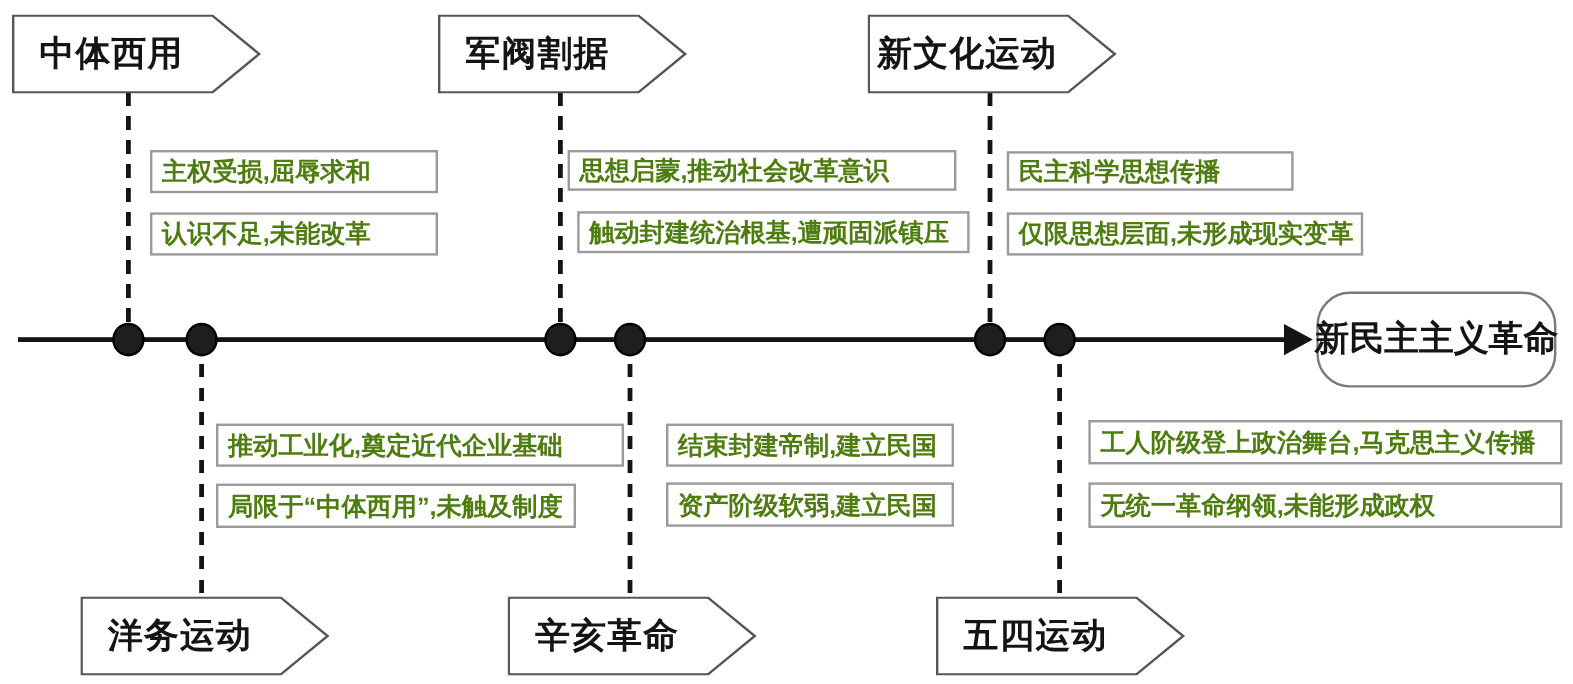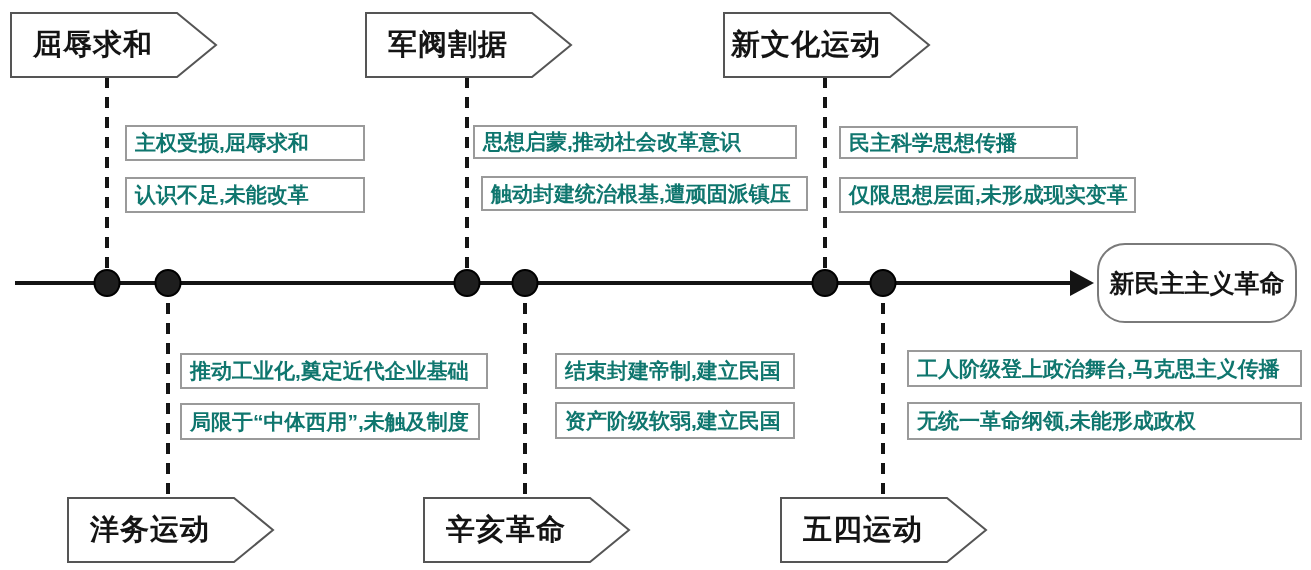--- a/index.html
+++ b/index.html
@@ -82,39 +82,39 @@
   .note {
     position: absolute;
     box-sizing: border-box;
     border: 2px solid #9a9a9a;
     background: #ffffff;
     display: flex;
     align-items: center;
     padding: 0 8px;
     font-size: 21px;
     font-weight: 600;
-    color: #0f766e;
+    color: #4d7c0f;
     white-space: nowrap;
     overflow: hidden;
   }
   
   .end-node {
     position: absolute;
     left: 1097px;
     top: 243px;
     width: 200px;
     height: 80px;
     box-sizing: border-box;
     border: 2px solid #7a7a7a;
     border-radius: 28px;
     background: #ffffff;
     display: flex;
     align-items: center;
     justify-content: center;
-    font-size: 25px;
+    font-size: 29px;
     font-weight: 700;
     color: #141414;
     white-space: nowrap;
   }
 </style>
 </head>
 <body>
 
 <div class="canvas">
 
@@ -133,21 +133,21 @@
   <div class="dot" style="left:168px; top:283px;"></div>
   <div class="dot" style="left:467px; top:283px;"></div>
   <div class="dot" style="left:525px; top:283px;"></div>
   <div class="dot" style="left:825px; top:283px;"></div>
   <div class="dot" style="left:883px; top:283px;"></div>
 
   <div class="pent" style="left:10px; top:12px;">
     <svg viewBox="0 0 208 66" preserveAspectRatio="none">
       <polygon points="1,1 167,1 206,33 167,65 1,65" fill="#ffffff" stroke="#555555" stroke-width="2"></polygon>
     </svg>
-    <span class="pent-label">屈辱求和</span>
+    <span class="pent-label">中体西用</span>
   </div>
   <div class="pent" style="left:365px; top:12px;">
     <svg viewBox="0 0 208 66" preserveAspectRatio="none">
       <polygon points="1,1 167,1 206,33 167,65 1,65" fill="#ffffff" stroke="#555555" stroke-width="2"></polygon>
     </svg>
     <span class="pent-label">军阀割据</span>
   </div>
   <div class="pent" style="left:723px; top:12px;">
     <svg viewBox="0 0 208 66" preserveAspectRatio="none">
       <polygon points="1,1 167,1 206,33 167,65 1,65" fill="#ffffff" stroke="#555555" stroke-width="2"></polygon>
@@ -176,21 +176,21 @@
 
   <div class="note" style="left:125px; top:125px; width:240px; height:36px;">主权受损,屈辱求和</div>
   <div class="note" style="left:125px; top:177px; width:240px; height:36px;">认识不足,未能改革</div>
 
   <div class="note" style="left:473px; top:125px; width:324px; height:34px;">思想启蒙,推动社会改革意识</div>
   <div class="note" style="left:481px; top:176px; width:327px; height:35px;text-align:center;">触动封建统治根基,遭顽固派镇压</div>
 
   <div class="note" style="left:839px; top:126px; width:239px; height:33px;">民主科学思想传播</div>
   <div class="note" style="left:839px; top:177px; width:297px; height:36px;">仅限思想层面,未形成现实变革</div>
 
-  <div class="note" style="left:180px; top:353px; width:308px; height:36px;">推动工业化,奠定近代企业基础</div>
+  <div class="note" style="left:180px; top:353px; width:340px; height:36px;">推动工业化,奠定近代企业基础</div>
   <div class="note" style="left:180px; top:403px; width:300px; height:37px;text-align:center;">局限于“中体西用”,未触及制度</div>
 
   <div class="note" style="left:555px; top:353px; width:240px; height:36px;">结束封建帝制,建立民国</div>
   <div class="note" style="left:555px; top:402px; width:240px; height:37px;">资产阶级软弱,建立民国</div>
 
   <div class="note" style="left:907px; top:350px; width:395px; height:37px;">工人阶级登上政治舞台,马克思主义传播</div>
   <div class="note" style="left:907px; top:402px; width:395px; height:38px;">无统一革命纲领,未能形成政权</div>
 
   <div class="end-node">
     <span>新民主主义革命</span>

